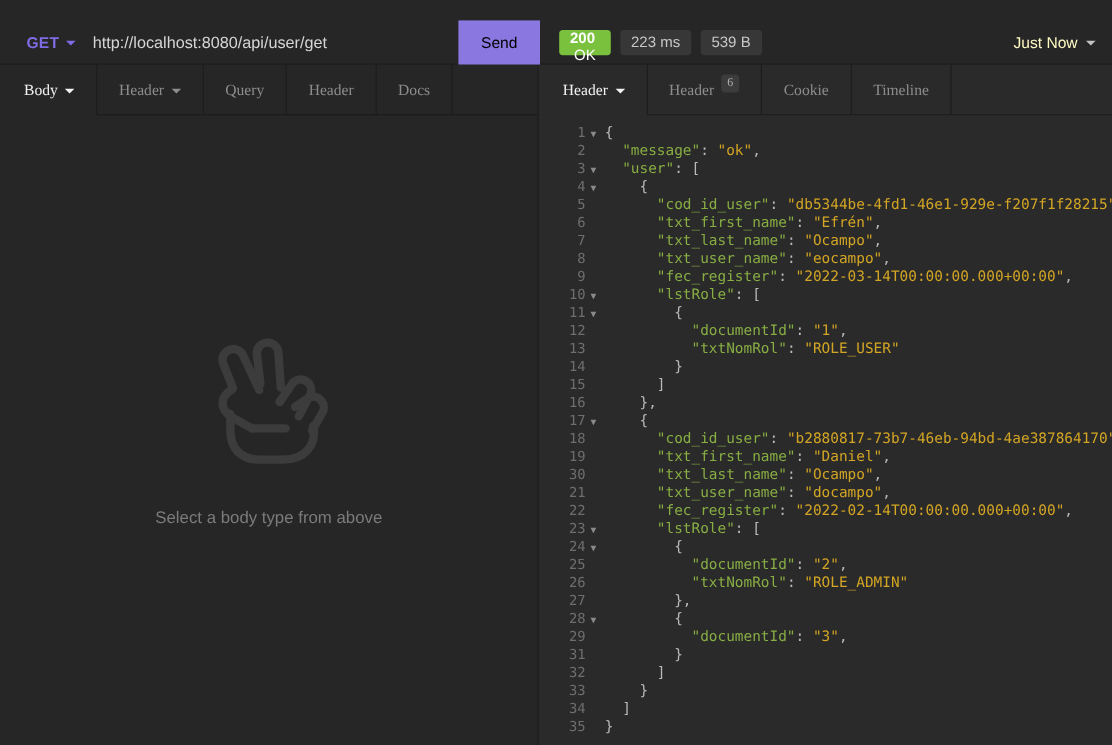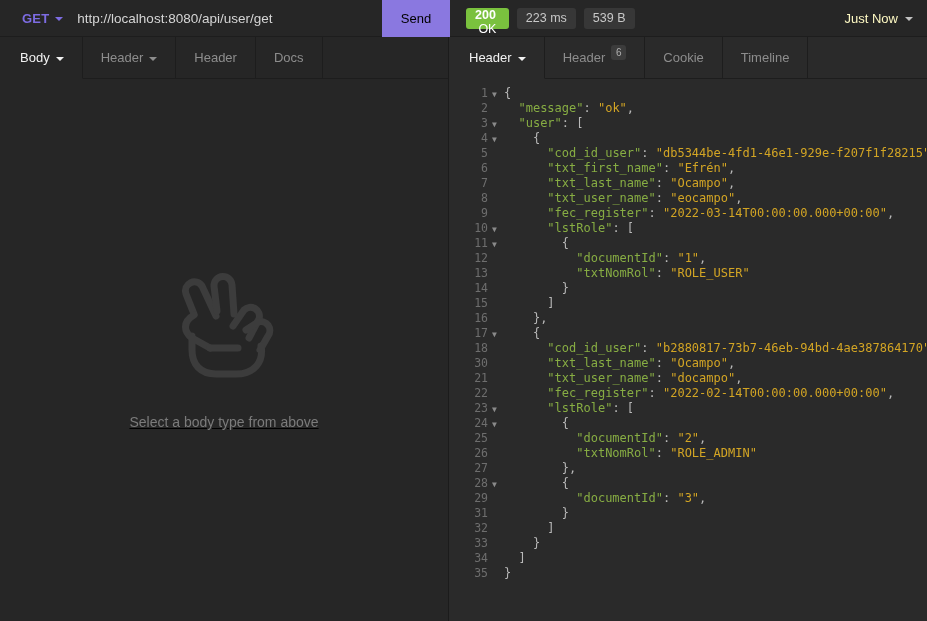--- a/index.html
+++ b/index.html
@@ -5,21 +5,21 @@
   * { box-sizing: border-box; margin: 0; padding: 0; }
   html, body {
     width: 927px; height: 621px;
     background: #262626;
     font-family: "Liberation Sans", sans-serif;
     overflow: hidden;
   }
   #app { width: 927px; height: 621px; display: flex; flex-direction: column; background: #262626; }
 
   
-  .topbar { height: 37px; display: flex; align-items: stretch; background: #262626; flex: 0 0 37px; }
+  .topbar { height: 37px; display: flex; align-items: stretch; background: #262626; flex: 0 0 37px; margin-top: 17px; }
 
   .url-zone { display: flex; align-items: center; flex: 0 0 382px; background: #262626; border-bottom: 1px solid #1d1d1d; }
   .method {
     display: flex; align-items: center; gap: 6px;
     padding: 0 10px 0 22px; color: #7d6ce3;
     font-size: 13px; font-weight: bold; letter-spacing: .2px; cursor: pointer;
   }
   .caret { width: 0; height: 0; border-left: 4px solid transparent; border-right: 4px solid transparent; display: inline-block; }
   .method .caret { border-top: 4px solid #7d6ce3; margin-top: 2px; }
   .url-input {
@@ -49,21 +49,21 @@
     color: #fef9c3; font-size: 13px; cursor: pointer;
   }
   .time-menu .caret { border-top: 4px solid #c2c2c2; margin-top: 2px; }
 
   
   .panes { flex: 1; display: flex; min-height: 0; }
   .pane-left { flex: 0 0 448px; display: flex; flex-direction: column; background: #262626; min-width: 0; }
   .pane-divider { flex: 0 0 1px; background: #1b1b1b; }
   .pane-right { flex: 1; display: flex; flex-direction: column; background: #2a2a2a; min-width: 0; }
 
-  .tabstrip { display: flex; align-items: stretch; height: 42px; flex: 0 0 42px; }
+  .tabstrip { display: flex; align-items: stretch; height: 42px; flex: 0 0 42px; font-family: Liberation Serif, serif; }
   .pane-left .tabstrip { background: #262626; }
   .pane-right .tabstrip { background: #2a2a2a; }
   .tab {
     display: flex; align-items: center; gap: 6px; padding: 0 18px;
     font-size: 13px; color: #8d8d8d; cursor: pointer;
     border-bottom: 1px solid #1d1d1d; border-right: 1px solid #1d1d1d;
     white-space: nowrap;
   }
   .tab.first { padding-left: 20px; }
   .tab.active { color: #f2f2f2; border-bottom: 1px solid transparent; }
@@ -74,21 +74,20 @@
     min-width: 15px; height: 15px; padding: 0 3px; border-radius: 3px;
     background: #3c3c3c; color: #b0b0b0; font-size: 10px; line-height: 1;
     position: relative; top: -5px;
   }
 
   
   .empty-state {
     flex: 1; display: flex; flex-direction: column;
     align-items: center; justify-content: center; gap: 34px;
     user-select: none;
-    text-decoration: underline;
   }
   .empty-state svg { display: block; }
   .empty-text { color: #7b7b7b; font-size: 14px; }
 
   
   .code-viewer {
     flex: 1; overflow: hidden; background: #2a2a2a;
     font-family: "DejaVu Sans Mono", monospace; font-size: 12px;
     padding-top: 7px;
   }
@@ -141,20 +140,23 @@
 
     <div class="pane-left">
       <div class="tabstrip" id="request-tabs">
           <div class="tab active first">
             <span>Body</span>
             <span class="caret"></span>
           </div>
           <div class="tab">
             <span>Header</span>
             <span class="caret"></span>
+          </div>
+          <div class="tab">
+            <span>Query</span>
           </div>
           <div class="tab">
             <span>Header</span>
           </div>
           <div class="tab">
             <span>Docs</span>
           </div>
           <div class="tab-filler"></div>
         </div>
       <div class="empty-state">
@@ -205,20 +207,21 @@
           <div class="code-line"><span class="gutter">9</span><span class="fold"></span><span class="code-text">      <span class="tok-key">"fec_register"</span><span class="tok-punct">: </span><span class="tok-str">"2022-03-14T00:00:00.000+00:00"</span><span class="tok-punct">,</span></span></div>
           <div class="code-line"><span class="gutter">10</span><span class="fold">▼</span><span class="code-text">      <span class="tok-key">"lstRole"</span><span class="tok-punct">: [</span></span></div>
           <div class="code-line"><span class="gutter">11</span><span class="fold">▼</span><span class="code-text">        <span class="tok-punct">{</span></span></div>
           <div class="code-line"><span class="gutter">12</span><span class="fold"></span><span class="code-text">          <span class="tok-key">"documentId"</span><span class="tok-punct">: </span><span class="tok-str">"1"</span><span class="tok-punct">,</span></span></div>
           <div class="code-line"><span class="gutter">13</span><span class="fold"></span><span class="code-text">          <span class="tok-key">"txtNomRol"</span><span class="tok-punct">: </span><span class="tok-str">"ROLE_USER"</span></span></div>
           <div class="code-line"><span class="gutter">14</span><span class="fold"></span><span class="code-text">        <span class="tok-punct">}</span></span></div>
           <div class="code-line"><span class="gutter">15</span><span class="fold"></span><span class="code-text">      <span class="tok-punct">]</span></span></div>
           <div class="code-line"><span class="gutter">16</span><span class="fold"></span><span class="code-text">    <span class="tok-punct">},</span></span></div>
           <div class="code-line"><span class="gutter">17</span><span class="fold">▼</span><span class="code-text">    <span class="tok-punct">{</span></span></div>
           <div class="code-line"><span class="gutter">18</span><span class="fold"></span><span class="code-text">      <span class="tok-key">"cod_id_user"</span><span class="tok-punct">: </span><span class="tok-str">"b2880817-73b7-46eb-94bd-4ae387864170"</span></span></div>
+          <div class="code-line"><span class="gutter">19</span><span class="fold"></span><span class="code-text">      <span class="tok-key">"txt_first_name"</span><span class="tok-punct">: </span><span class="tok-str">"Daniel"</span><span class="tok-punct">,</span></span></div>
           <div class="code-line"><span class="gutter">30</span><span class="fold"></span><span class="code-text">      <span class="tok-key">"txt_last_name"</span><span class="tok-punct">: </span><span class="tok-str">"Ocampo"</span><span class="tok-punct">,</span></span></div>
           <div class="code-line"><span class="gutter">21</span><span class="fold"></span><span class="code-text">      <span class="tok-key">"txt_user_name"</span><span class="tok-punct">: </span><span class="tok-str">"docampo"</span><span class="tok-punct">,</span></span></div>
           <div class="code-line"><span class="gutter">22</span><span class="fold"></span><span class="code-text">      <span class="tok-key">"fec_register"</span><span class="tok-punct">: </span><span class="tok-str">"2022-02-14T00:00:00.000+00:00"</span><span class="tok-punct">,</span></span></div>
           <div class="code-line"><span class="gutter">23</span><span class="fold">▼</span><span class="code-text">      <span class="tok-key">"lstRole"</span><span class="tok-punct">: [</span></span></div>
           <div class="code-line"><span class="gutter">24</span><span class="fold">▼</span><span class="code-text">        <span class="tok-punct">{</span></span></div>
           <div class="code-line"><span class="gutter">25</span><span class="fold"></span><span class="code-text">          <span class="tok-key">"documentId"</span><span class="tok-punct">: </span><span class="tok-str">"2"</span><span class="tok-punct">,</span></span></div>
           <div class="code-line"><span class="gutter">26</span><span class="fold"></span><span class="code-text">          <span class="tok-key">"txtNomRol"</span><span class="tok-punct">: </span><span class="tok-str">"ROLE_ADMIN"</span></span></div>
           <div class="code-line"><span class="gutter">27</span><span class="fold"></span><span class="code-text">        <span class="tok-punct">},</span></span></div>
           <div class="code-line"><span class="gutter">28</span><span class="fold">▼</span><span class="code-text">        <span class="tok-punct">{</span></span></div>
           <div class="code-line"><span class="gutter">29</span><span class="fold"></span><span class="code-text">          <span class="tok-key">"documentId"</span><span class="tok-punct">: </span><span class="tok-str">"3"</span><span class="tok-punct">,</span></span></div>

